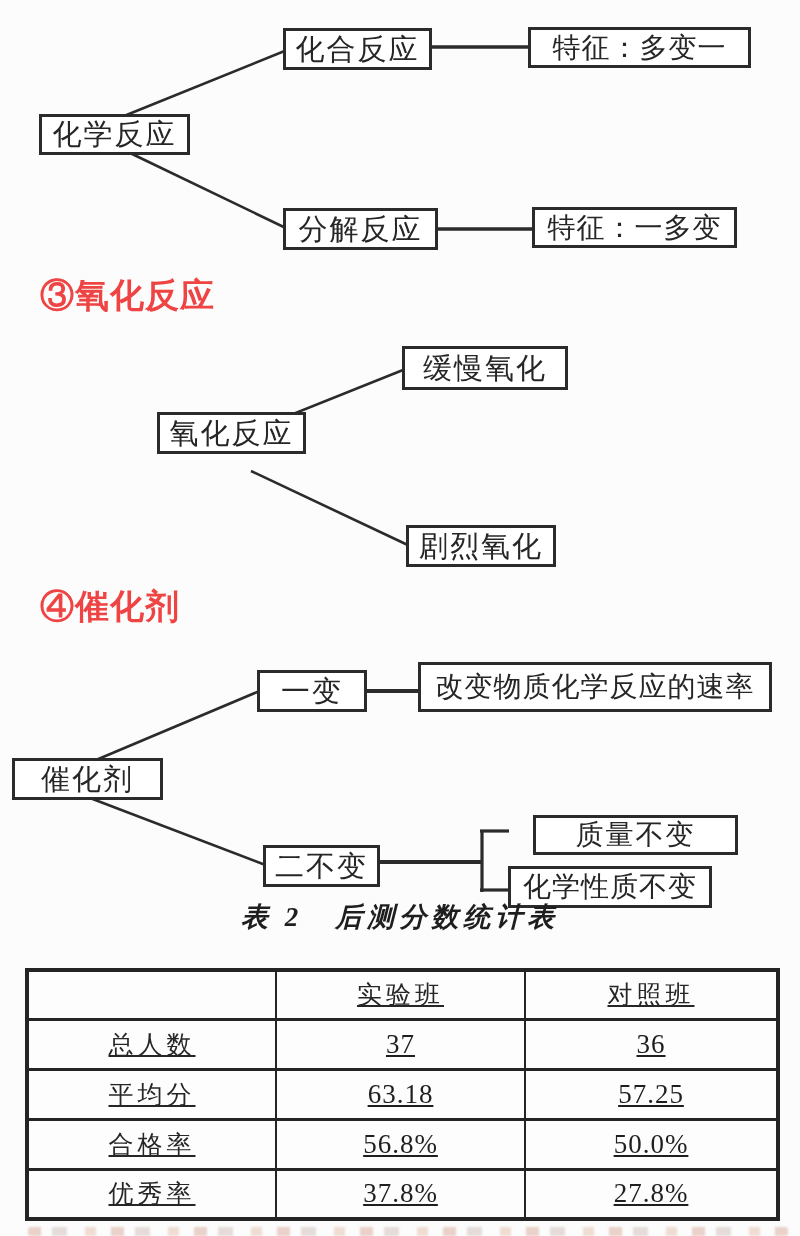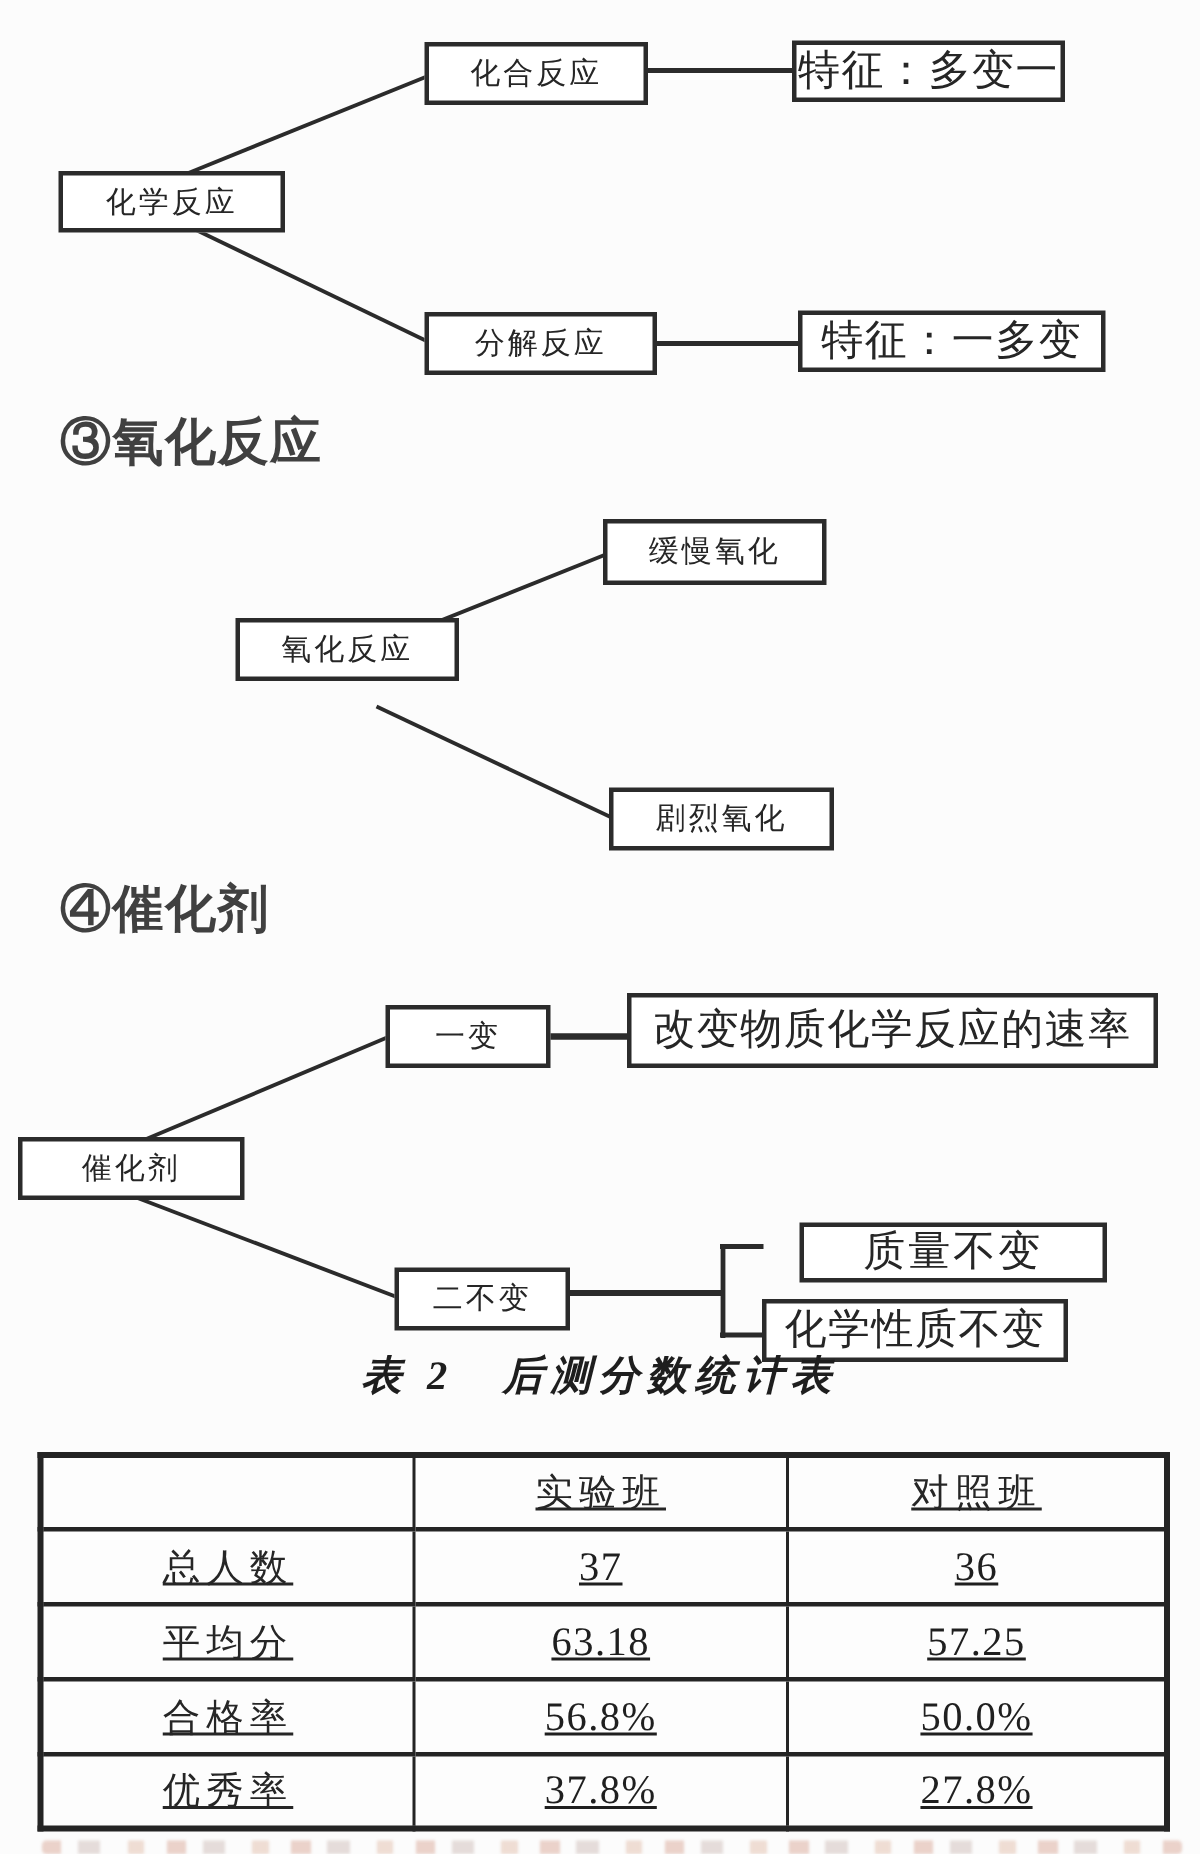--- a/index.html
+++ b/index.html
@@ -19,29 +19,29 @@
     position: absolute; left: 0; top: 0;
     width: 800px; height: 1236px;
     pointer-events: none;
   }
   .nbox {
     position: absolute;
     background: #ffffff;
     border: 3px solid #2b2b2b;
     box-sizing: border-box;
     display: flex; align-items: center; justify-content: center;
-    font-size: 20px; color: #262626;
+    font-size: 29px; color: #262626;
     letter-spacing: 2px;
     white-space: nowrap;
     line-height: 1;
   }
   .heading {
     position: absolute;
     font-size: 34px; font-weight: bold;
-    color: #404040; letter-spacing: 1px;
+    color: #ef4444; letter-spacing: 1px;
     white-space: nowrap; line-height: 1;
   }
   .caption {
     position: absolute;
     left: 100px; top: 901px; width: 600px;
     text-align: center;
     font-size: 27px; font-weight: bold; font-style: italic;
     letter-spacing: 5px; color: #1e1e1e;
     line-height: 1.2;
   }
@@ -97,27 +97,27 @@
     <line x1="90" y1="798" x2="268" y2="866" stroke="#2b2b2b" stroke-width="2.6"></line>
     <line x1="364" y1="691" x2="422" y2="691" stroke="#2b2b2b" stroke-width="4.2"></line>
     <line x1="377" y1="862" x2="482" y2="862" stroke="#2b2b2b" stroke-width="4"></line>
     <line x1="482" y1="830" x2="482" y2="892" stroke="#2b2b2b" stroke-width="3.2"></line>
     <line x1="480" y1="831" x2="509" y2="831" stroke="#2b2b2b" stroke-width="3.2"></line>
     <line x1="480" y1="890" x2="512" y2="890" stroke="#2b2b2b" stroke-width="3.2"></line>
   </svg>
 
   <div class="nbox" style="left:39px;  top:114px; width:151px; height:41px;">化学反应</div>
   <div class="nbox" style="left:283px; top:28px;  width:149px; height:42px;">化合反应</div>
-  <div class="nbox" style="left:528px; top:27px;  width:182px; height:41px; font-size:28px; letter-spacing:1px;">特征：多变一</div>
+  <div class="nbox" style="left:528px; top:27px;  width:223px; height:41px; font-size:28px; letter-spacing:1px;">特征：多变一</div>
   <div class="nbox" style="left:283px; top:208px; width:155px; height:42px;">分解反应</div>
   <div class="nbox" style="left:532px; top:207px; width:205px; height:41px; font-size:28px; letter-spacing:1px;">特征：一多变</div>
 
   <div class="heading" style="left:40px; top:279px;">③氧化反应</div>
   <div class="nbox" style="left:157px; top:412px; width:149px; height:42px;">氧化反应</div>
-  <div class="nbox" style="left:402px; top:346px; width:149px; height:44px;">缓慢氧化</div>
+  <div class="nbox" style="left:402px; top:346px; width:166px; height:44px;">缓慢氧化</div>
   <div class="nbox" style="left:406px; top:525px; width:150px; height:42px;">剧烈氧化</div>
 
   <div class="heading" style="left:40px; top:590px;">④催化剂</div>
   <div class="nbox" style="left:12px;  top:758px; width:151px; height:42px;">催化剂</div>
   <div class="nbox" style="left:257px; top:670px; width:110px; height:42px;">一变</div>
   <div class="nbox" style="left:418px; top:662px; width:354px; height:50px; font-size:28px; letter-spacing:1px;">改变物质化学反应的速率</div>
   <div class="nbox" style="left:263px; top:845px; width:117px; height:42px;">二不变</div>
   <div class="nbox" style="left:505px; top:815px; width:205px; height:40px; font-size:28px;margin-left:28px;">质量不变</div>
   <div class="nbox" style="left:508px; top:866px; width:204px; height:42px; font-size:28px; letter-spacing:1px;">化学性质不变</div>
 

